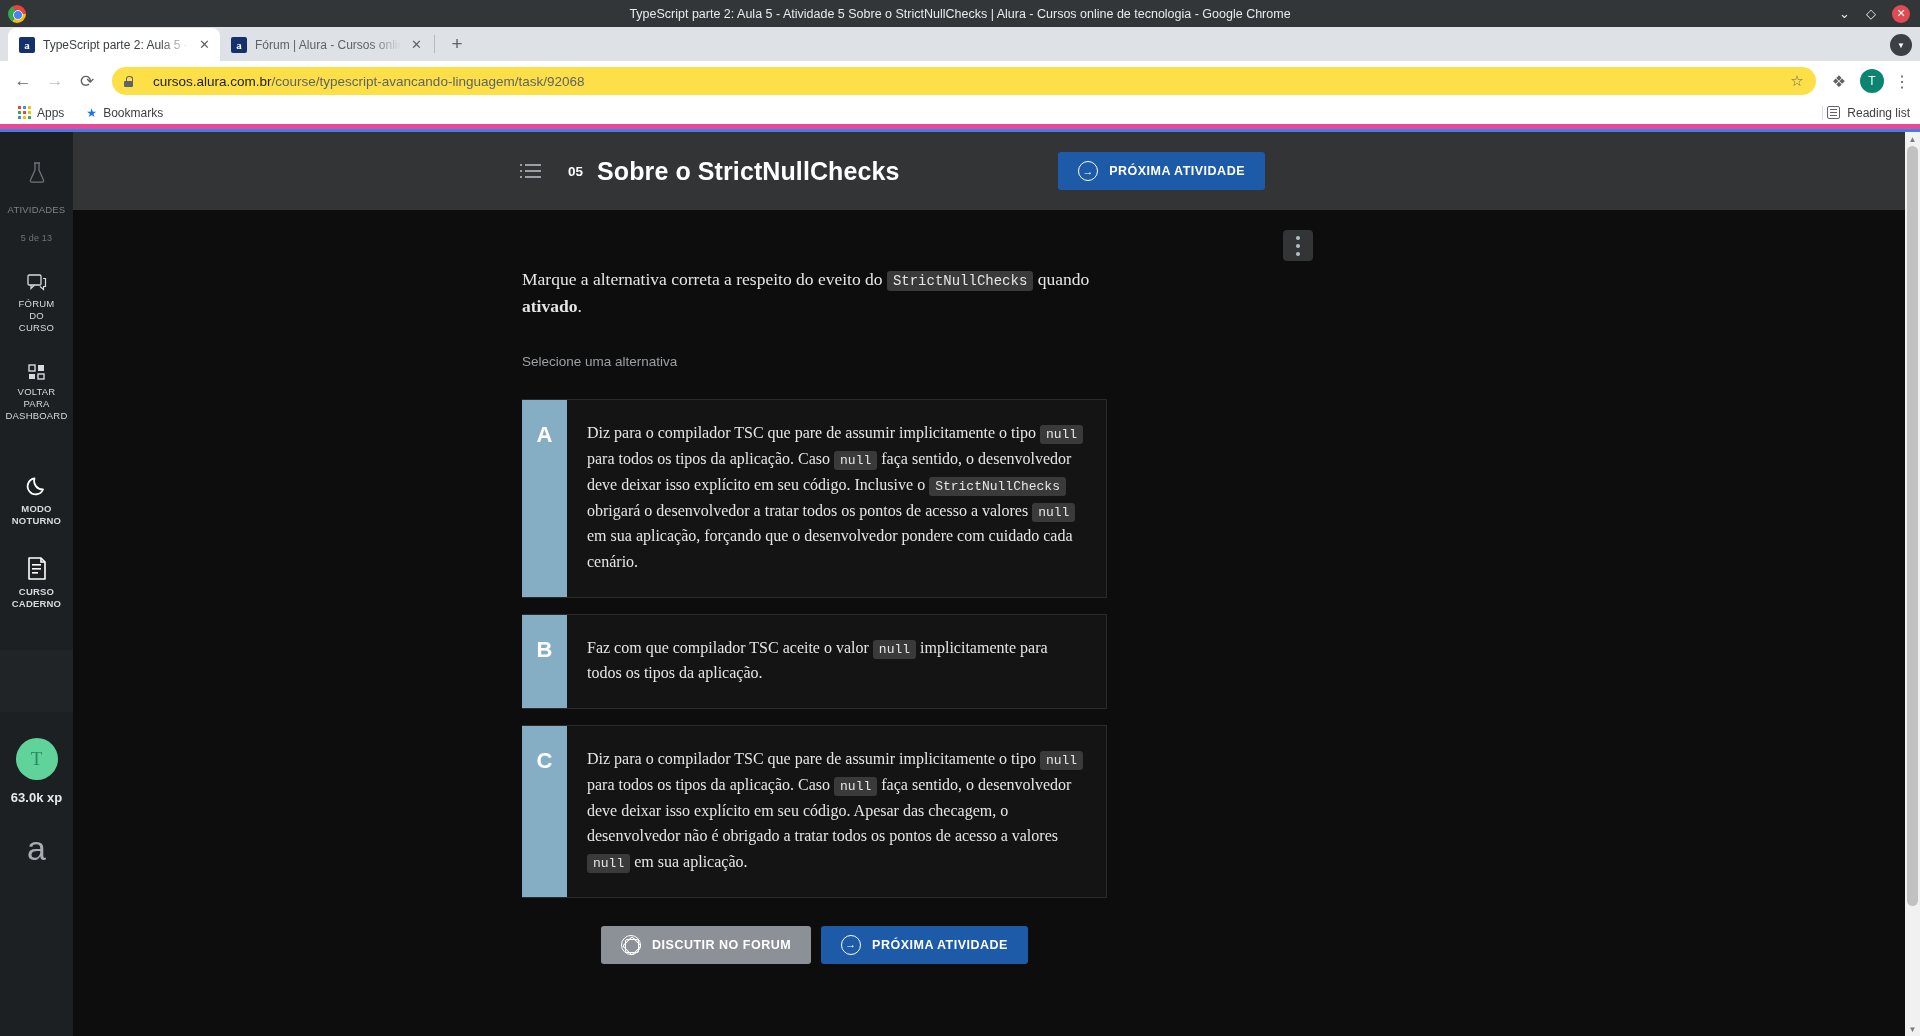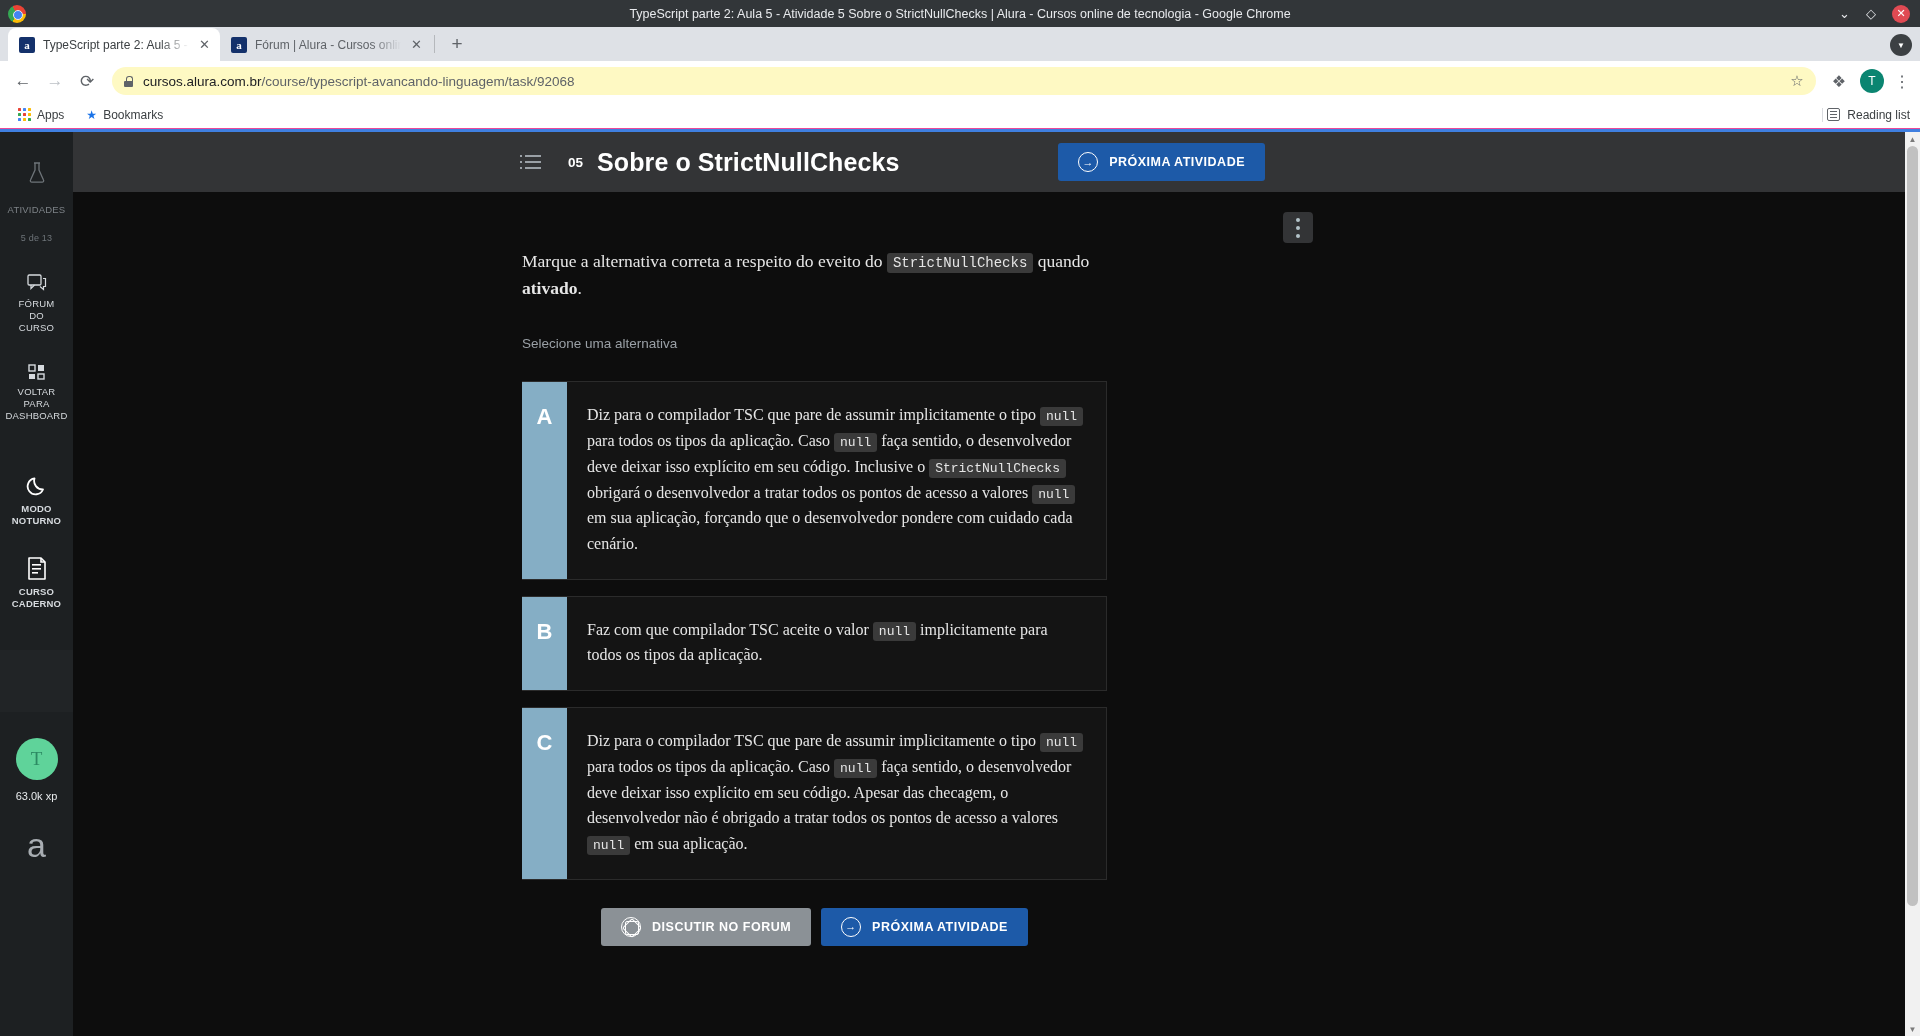--- a/index.html
+++ b/index.html
@@ -93,23 +93,23 @@
     display: flex; align-items: center; gap: 2px; padding: 0 8px;
   }
   .nav-btn {
     width: 30px; height: 30px; border-radius: 50%;
     display: flex; align-items: center; justify-content: center;
     color: #5f6368; font-size: 17px;
   }
   .nav-btn.disabled { color: #bdc1c6; }
   .omnibox {
     flex: 1; height: 28px; margin: 0 8px;
-    background: #fef9c3; border-radius: 14px;
+    background: #fde047; border-radius: 14px;
     display: flex; align-items: center; padding: 0 12px;
-    font-size: 13.5px; color: #202124; gap: 10px;
+    font-size: 13.5px; color: #202124; gap: 20px;
     position: relative;
   }
   .lock-icon {
     width: 9px; height: 11px; position: relative; flex: 0 0 9px;
   }
   .lock-icon::before {
     content: ""; position: absolute; left: 0; bottom: 0;
     width: 9px; height: 6px; background: #5f6368; border-radius: 1px;
   }
   .lock-icon::after {
@@ -127,21 +127,21 @@
     display: flex; align-items: center; justify-content: center;
     font-size: 12px; margin: 0 6px;
   }
   .menu-btn { color: #5f6368; font-size: 16px; letter-spacing: 0; width: 20px; text-align: center; }
 
   
   .bookmarks {
     height: 28px; background: #fff;
     display: flex; align-items: center; padding: 0 10px;
     font-size: 12px; color: #3c4043; gap: 6px;
-    border-bottom: 1px solid #ec4899;
+    border-bottom: 5px solid #ec4899;
   }
   .bm-item { display: flex; align-items: center; gap: 6px; padding: 3px 8px; border-radius: 4px; }
   .apps-grid {
     width: 13px; height: 13px;
     display: grid; grid-template-columns: repeat(3, 3px);
     grid-template-rows: repeat(3, 3px); gap: 2px;
   }
   .apps-grid i { display: block; width: 3px; height: 3px; border-radius: 0.5px; }
   .star-blue { color: #1a73e8; font-size: 12px; }
   .reading-list {
@@ -216,31 +216,31 @@
   .sb-bottom {
     width: 100%; display: flex; flex-direction: column;
     align-items: center; padding-top: 26px; gap: 10px;
   }
   .sb-avatar {
     width: 42px; height: 42px; border-radius: 50%;
     background: #5fd39a; color: #2c8a63;
     display: flex; align-items: center; justify-content: center;
     font-size: 19px; font-family: "Liberation Serif", serif;
   }
-  .sb-xp { color: #e7eaec; font-size: 11px; font-weight: normal; }
+  .sb-xp { color: #e7eaec; font-size: 13px; font-weight: bold; }
   .sb-alura {
     margin-top: 22px; color: #a8adb2;
     font-size: 34px; line-height: .7;
     font-family: "Liberation Sans", sans-serif; font-weight: 300;
   }
 
   
   .main { flex: 1; position: relative; overflow: hidden; background: #0d0d0d; }
   .task-header {
-    height: 60px; background: #333436;
+    height: 78px; background: #333436;
     display: flex; align-items: center; position: relative;
   }
   .th-icon {
     margin-left: 452px;
     width: 16px; height: 14px;
     display: flex; flex-direction: column; justify-content: space-between;
   }
   .th-icon i {
     display: block; height: 2px; background: #9aa0a6; width: 100%;
     position: relative;

